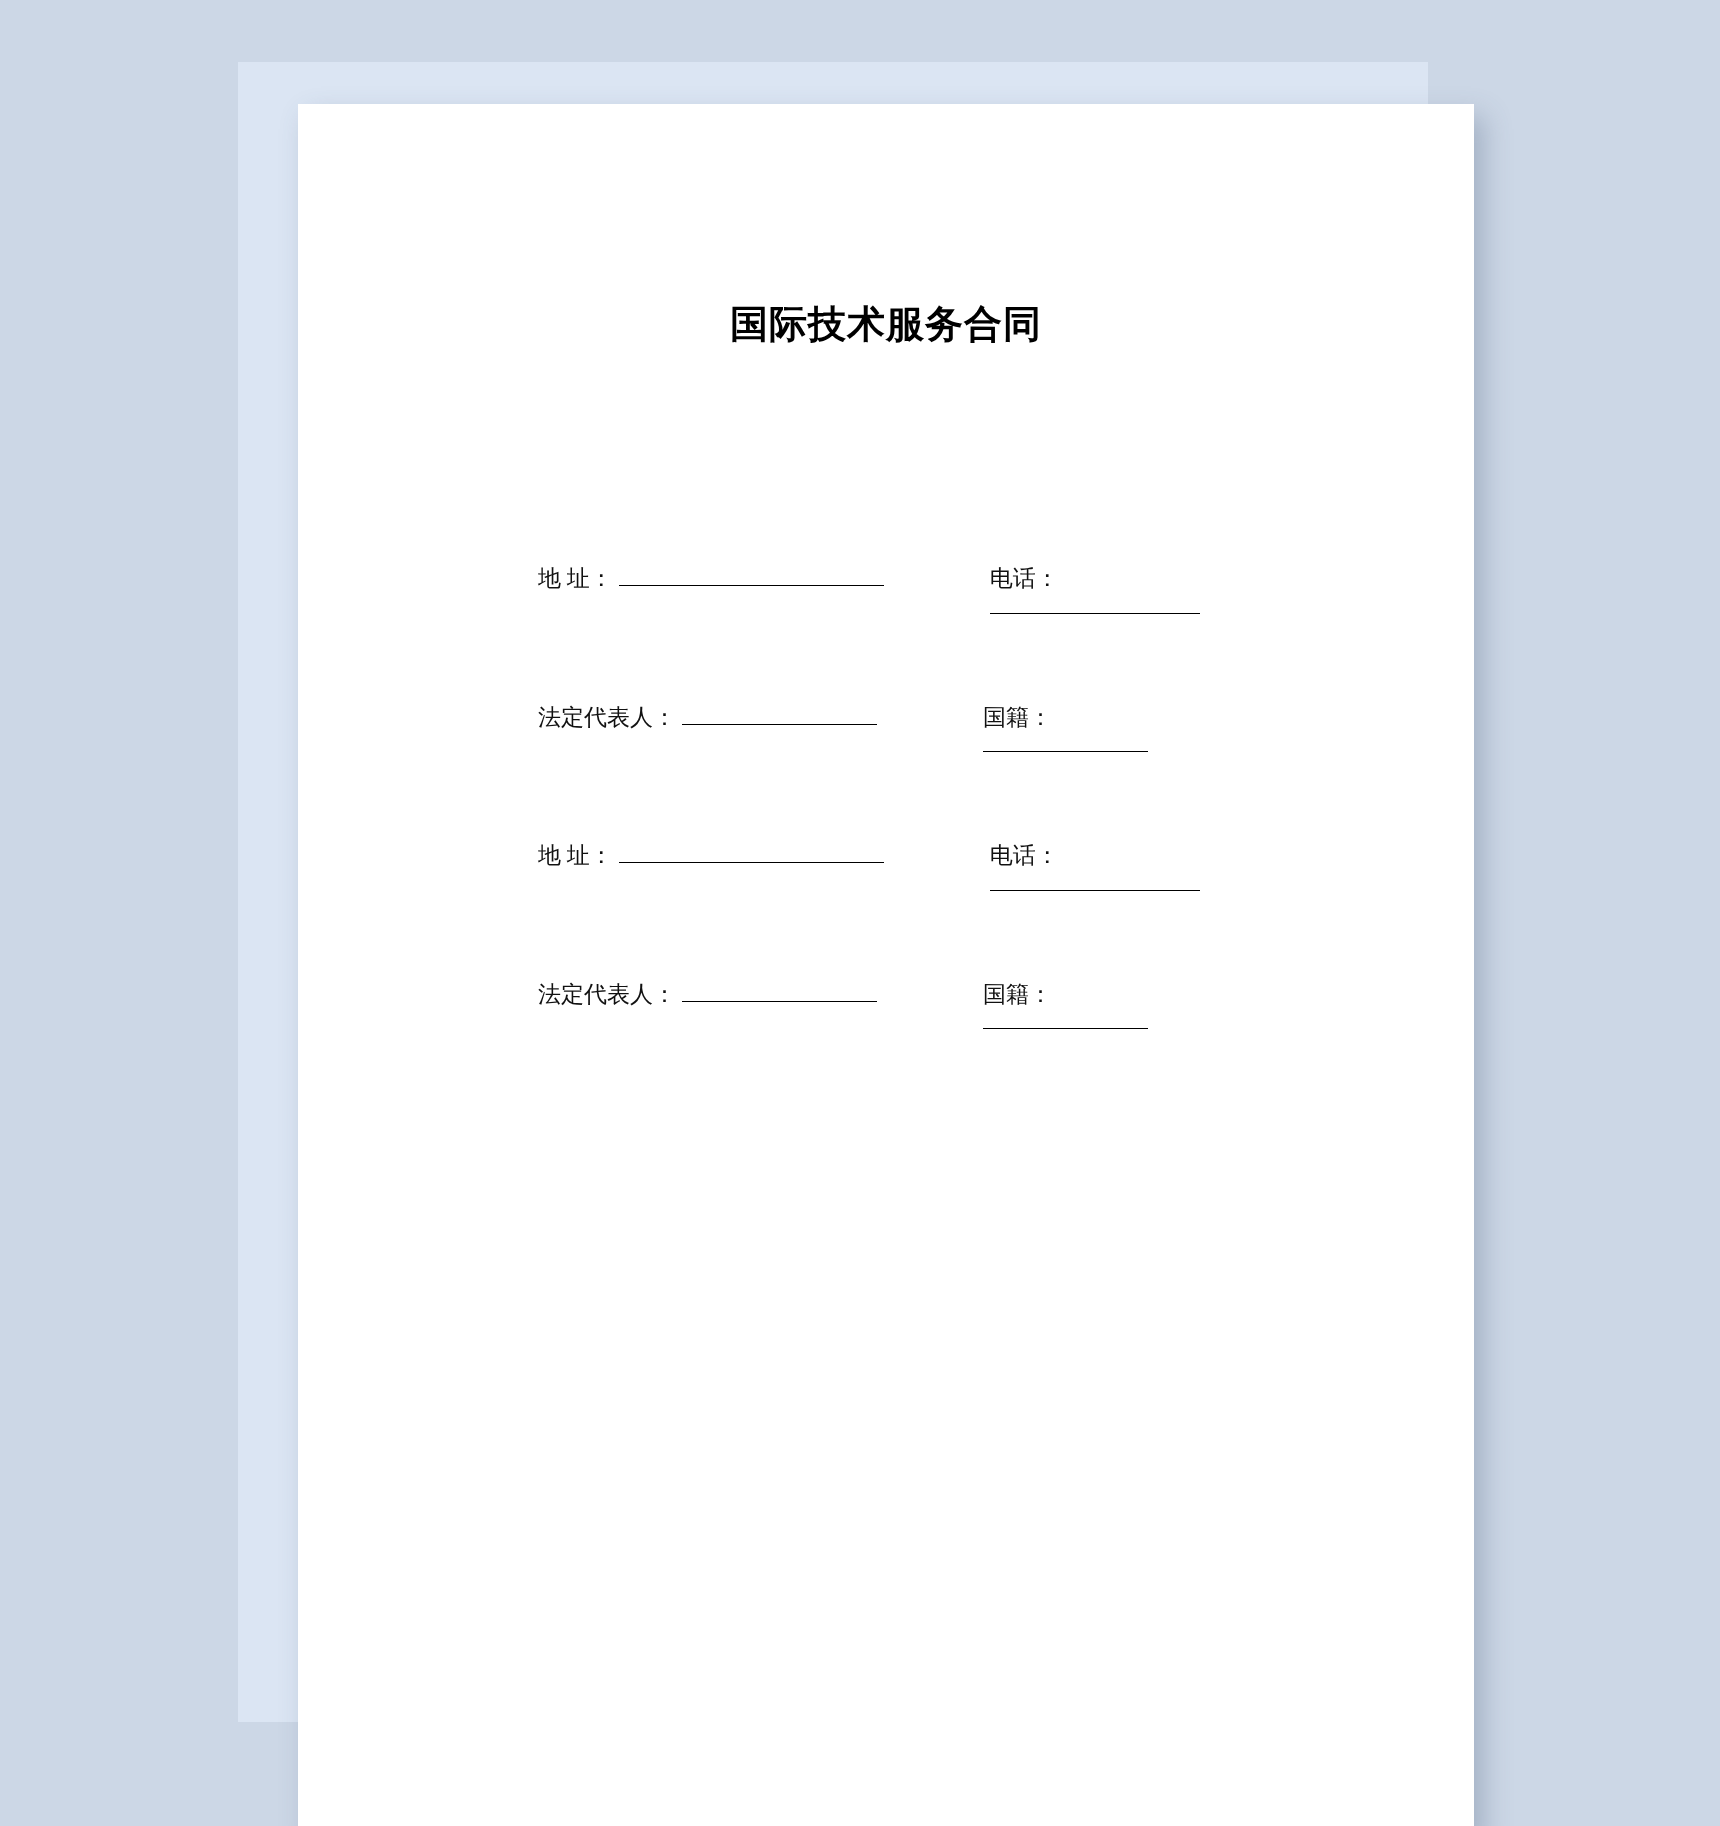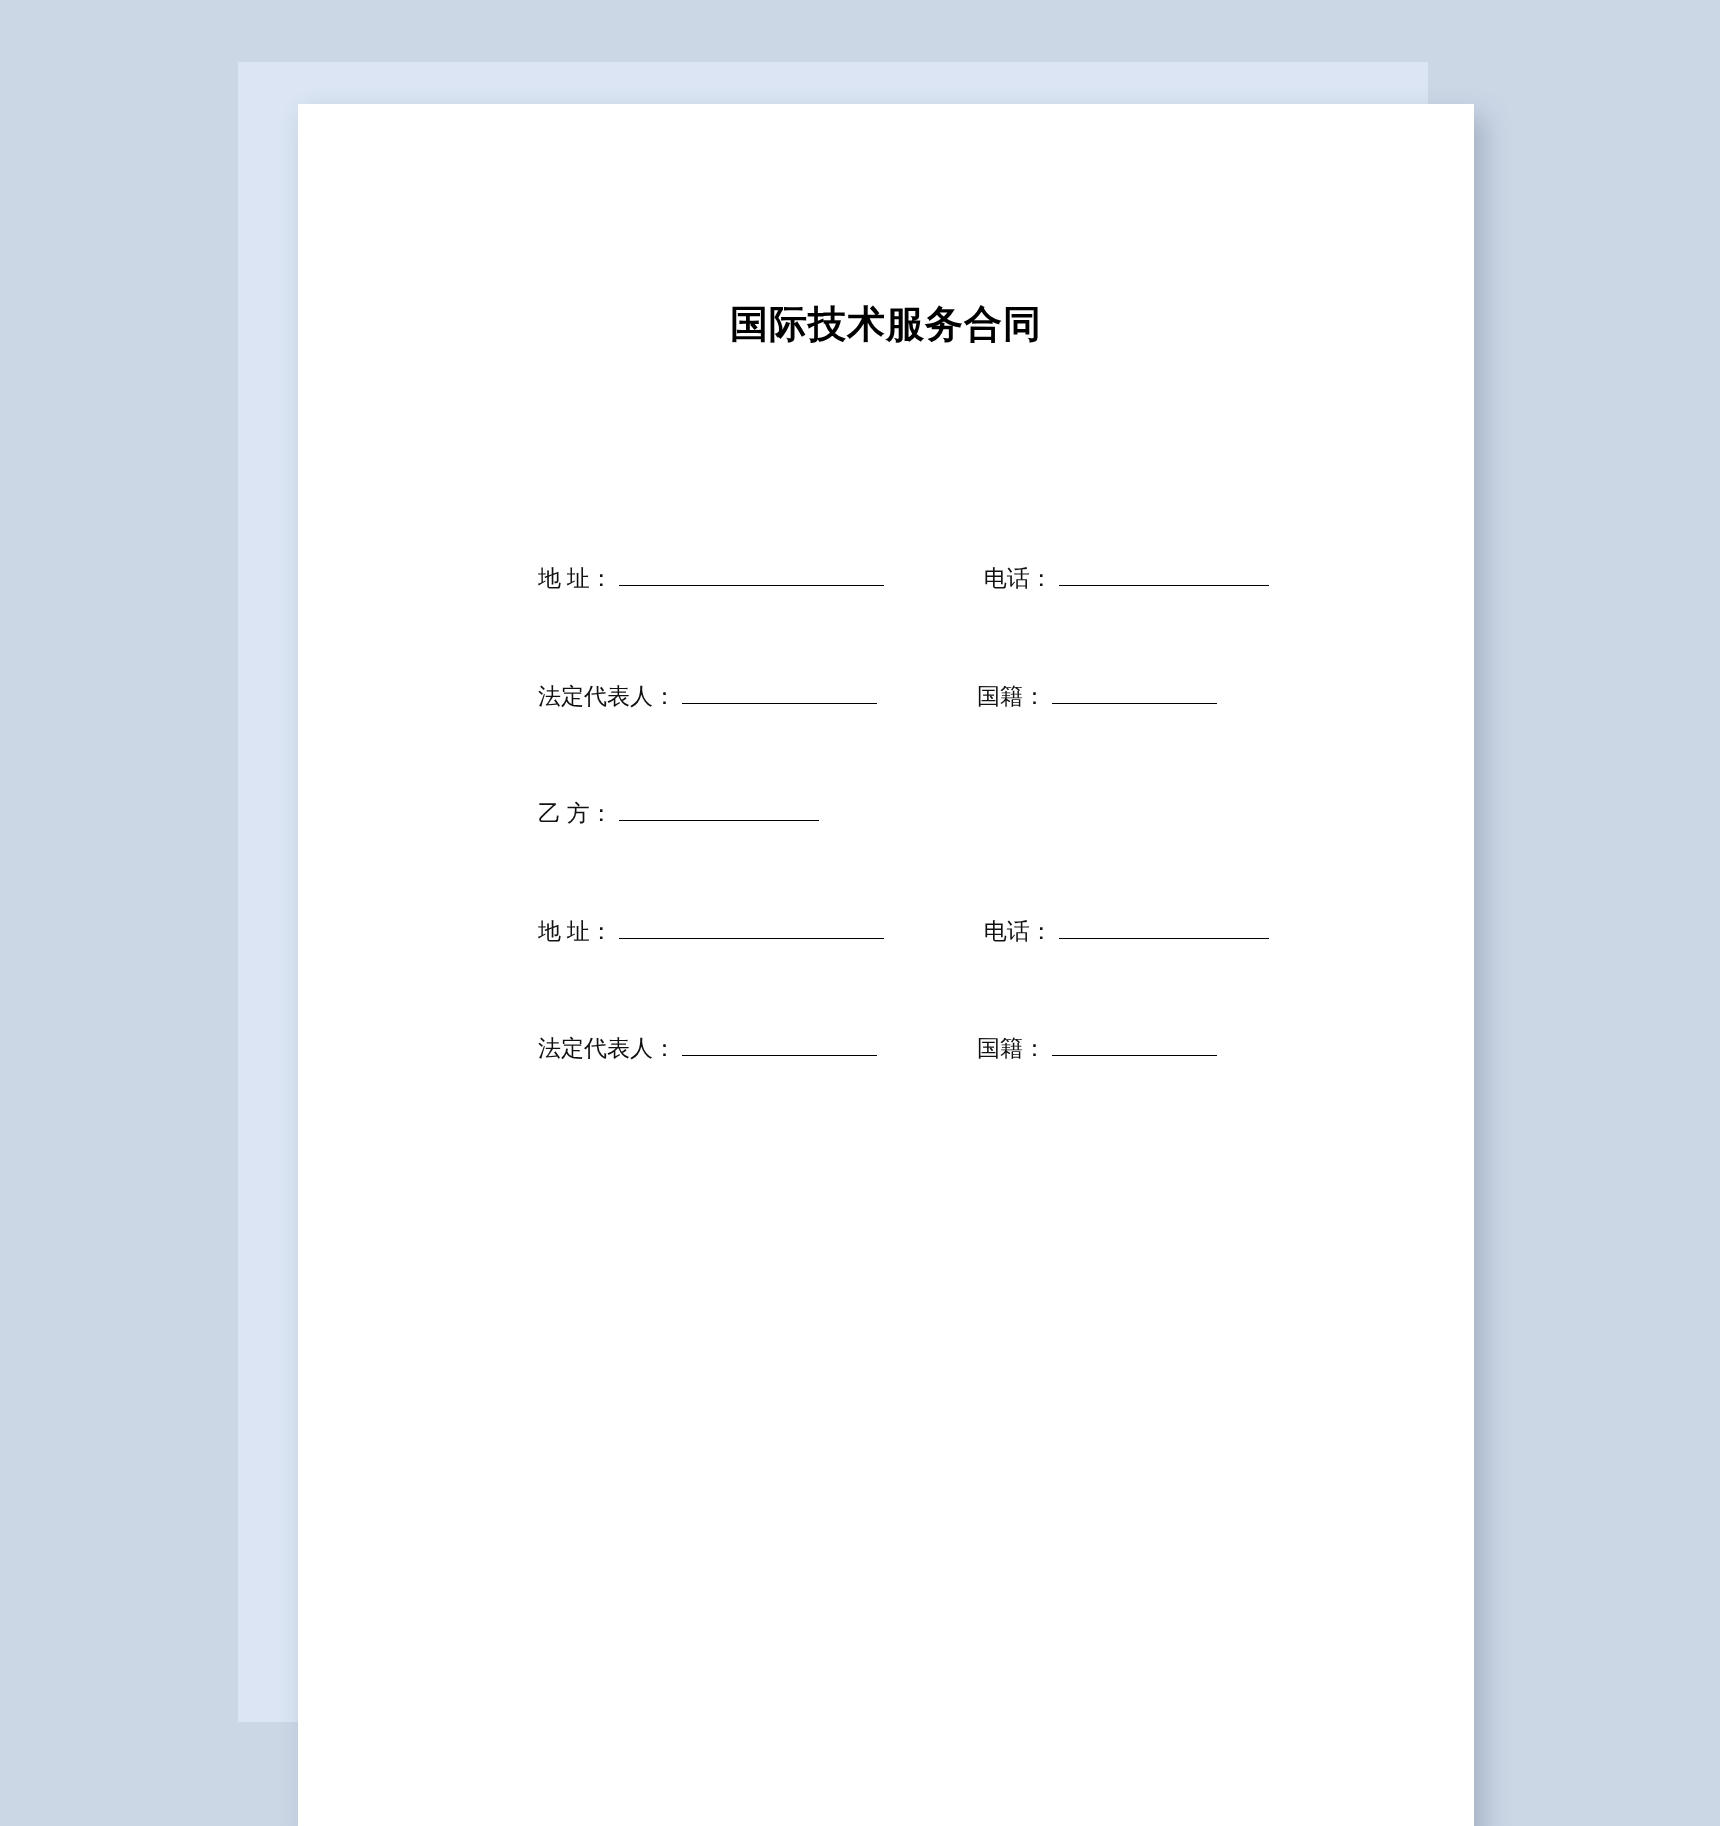--- a/index.html
+++ b/index.html
@@ -90,20 +90,21 @@
   }
 
   .rule.w-200 { width: 200px; }
   .rule.w-265 { width: 265px; }
   .rule.w-195 { width: 195px; }
   .rule.w-210 { width: 210px; }
   .rule.w-165 { width: 165px; }
 
   .col-right {
     margin-left: 100px;
+    flex-direction: column;
   }
 
   .para {
     font-size: 23px;
     color: #111111;
     line-height: 1.5;
     margin-top: 10px;
     margin-bottom: 100px;
   }
 
@@ -142,26 +143,20 @@
         <span class="field">
           <span class="field-label">法定代表人：</span>
           <span class="rule w-195"></span>
         </span>
         <span class="field col-right">
           <span class="field-label">国籍：</span>
           <span class="rule w-165"></span>
         </span>
       </div>
 
-      <div class="field-row">
-        <span class="field">
-          <span class="field-label">乙 方：</span>
-          <span class="rule w-200"></span>
-        </span>
-      </div>
 
       <div class="field-row">
         <span class="field">
           <span class="field-label">地 址：</span>
           <span class="rule w-265"></span>
         </span>
         <span class="field col-right">
           <span class="field-label">电话：</span>
           <span class="rule w-210"></span>
         </span>

